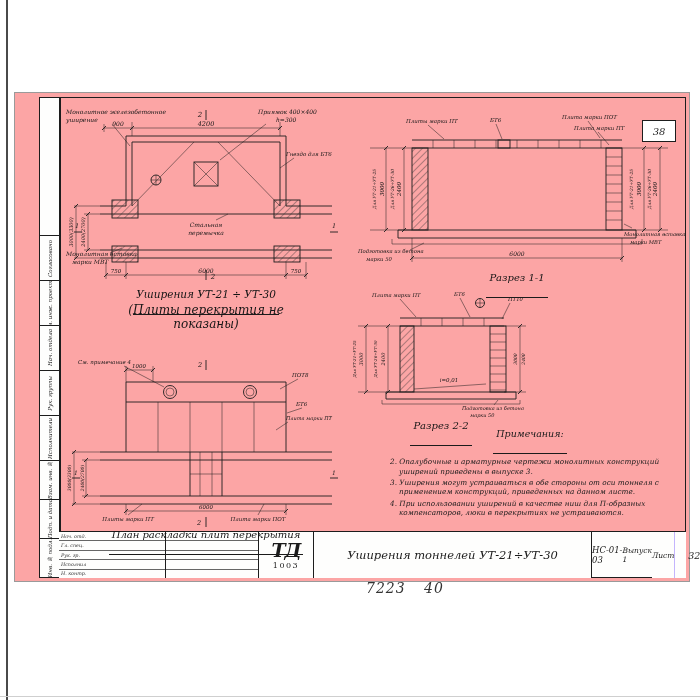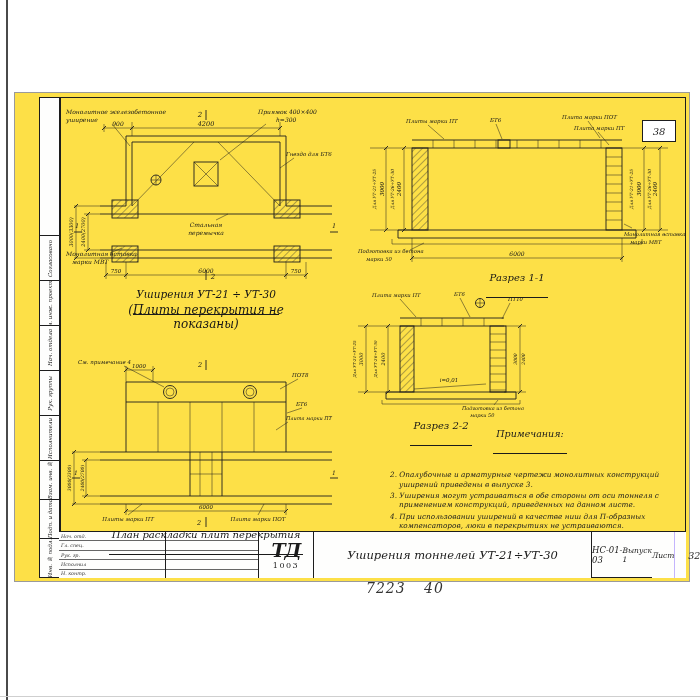--- a/index.html
+++ b/index.html
@@ -1,36 +1,36 @@
 <!DOCTYPE html>
 <html><head>
 <meta charset="utf-8">
 <style>
   html,body{margin:0;padding:0;width:700px;height:700px;background:#ffffff;overflow:hidden}
   body{position:relative;font-family:"DejaVu Serif",serif;color:#1b1b1b}
   .edge-l{position:absolute;left:6px;top:0;width:2px;height:700px;background:#4a4a4a}
   .edge-b{position:absolute;left:0;top:696px;width:700px;height:1px;background:#cfcfcf}
-  .sheet{position:absolute;left:14px;top:92px;width:674px;height:488px;background:#fde047;border:1px solid #9a9a9a}
+  .sheet{position:absolute;left:14px;top:92px;width:674px;height:488px;background:#fca5a5;border:1px solid #9a9a9a}
   .frame{position:absolute;left:44px;top:4px;right:3px;bottom:3px;border:1.6px solid #1d1d1d}
   .strip{position:absolute;left:24px;top:4px;bottom:3px;width:20px;border:1px solid #1d1d1d;display:flex;flex-direction:column;background:#fefefd}
   .strip-spacer{flex:1;border-bottom:1px solid #1d1d1d}
   .strip-cell{border-bottom:1px solid #1d1d1d;display:flex;align-items:center;justify-content:center;overflow:hidden}
   .sc-a{height:44px}.sc-b{height:38px}
   .strip-cell:last-child{border-bottom:none}
   .vtext{writing-mode:vertical-rl;transform:rotate(180deg);font-size:5.5px;font-style:italic;white-space:nowrap;color:#222}
   svg{position:absolute;overflow:visible}
   svg text{font-family:"DejaVu Serif",serif;font-style:italic;fill:#161616}
   .ln{stroke:#1d1d1d;stroke-width:0.9;fill:none}
   .tn{stroke:#1d1d1d;stroke-width:0.5;fill:none}
   .tk{stroke:#1d1d1d;stroke-width:0.9;fill:none}
   .hrect{stroke:#1d1d1d;stroke-width:0.9}
   .dtitle{position:absolute;text-align:center;font-style:italic;color:#151515}
   .ul{display:inline-block;border-bottom:1px solid #1b1b1b;padding:0 3px 14px}
   .notes{position:absolute;left:390px;top:428px;width:280px;color:#1b1b1b}
-  .notes-h{text-align:center;font-size:9.5px;font-style:italic;margin-bottom:16px}
+  .notes-h{text-align:center;font-size:9.5px;font-style:italic;margin-bottom:3px}
   .note{font-size:7.3px;font-style:italic;line-height:1.32;padding-left:9px;text-indent:-9px;margin-bottom:1.5px}
   .badge{position:absolute;left:642px;top:120px;width:32px;height:20px;border:1.2px solid #1d1d1d;display:flex;align-items:center;justify-content:center;font-size:10px;font-style:italic;background:#fff}
   .stamp{position:absolute;left:44px;right:3px;bottom:3px;height:46px;border-top:1.6px solid #1d1d1d;display:flex;background:#fefefd}
   .s-sig1{width:106px;border-right:1px solid #1d1d1d;display:flex;flex-direction:column}
   .s-sig2{width:92px;border-right:1.4px solid #1d1d1d;display:flex;flex-direction:column}
   .srow{flex:1;border-bottom:0.7px solid #666;display:flex;align-items:center;padding-left:2px;font-size:4.8px;font-style:italic;color:#333}
   .srow:last-child{border-bottom:none}
   .s-logo{width:54px;border-right:1.4px solid #1d1d1d;display:flex;flex-direction:column;align-items:center;justify-content:center;gap:1px}
   .logo-td{font-size:19px;font-weight:700;font-style:italic;line-height:1;letter-spacing:-1px}
   .logo-num{font-size:8px;letter-spacing:1.5px}

